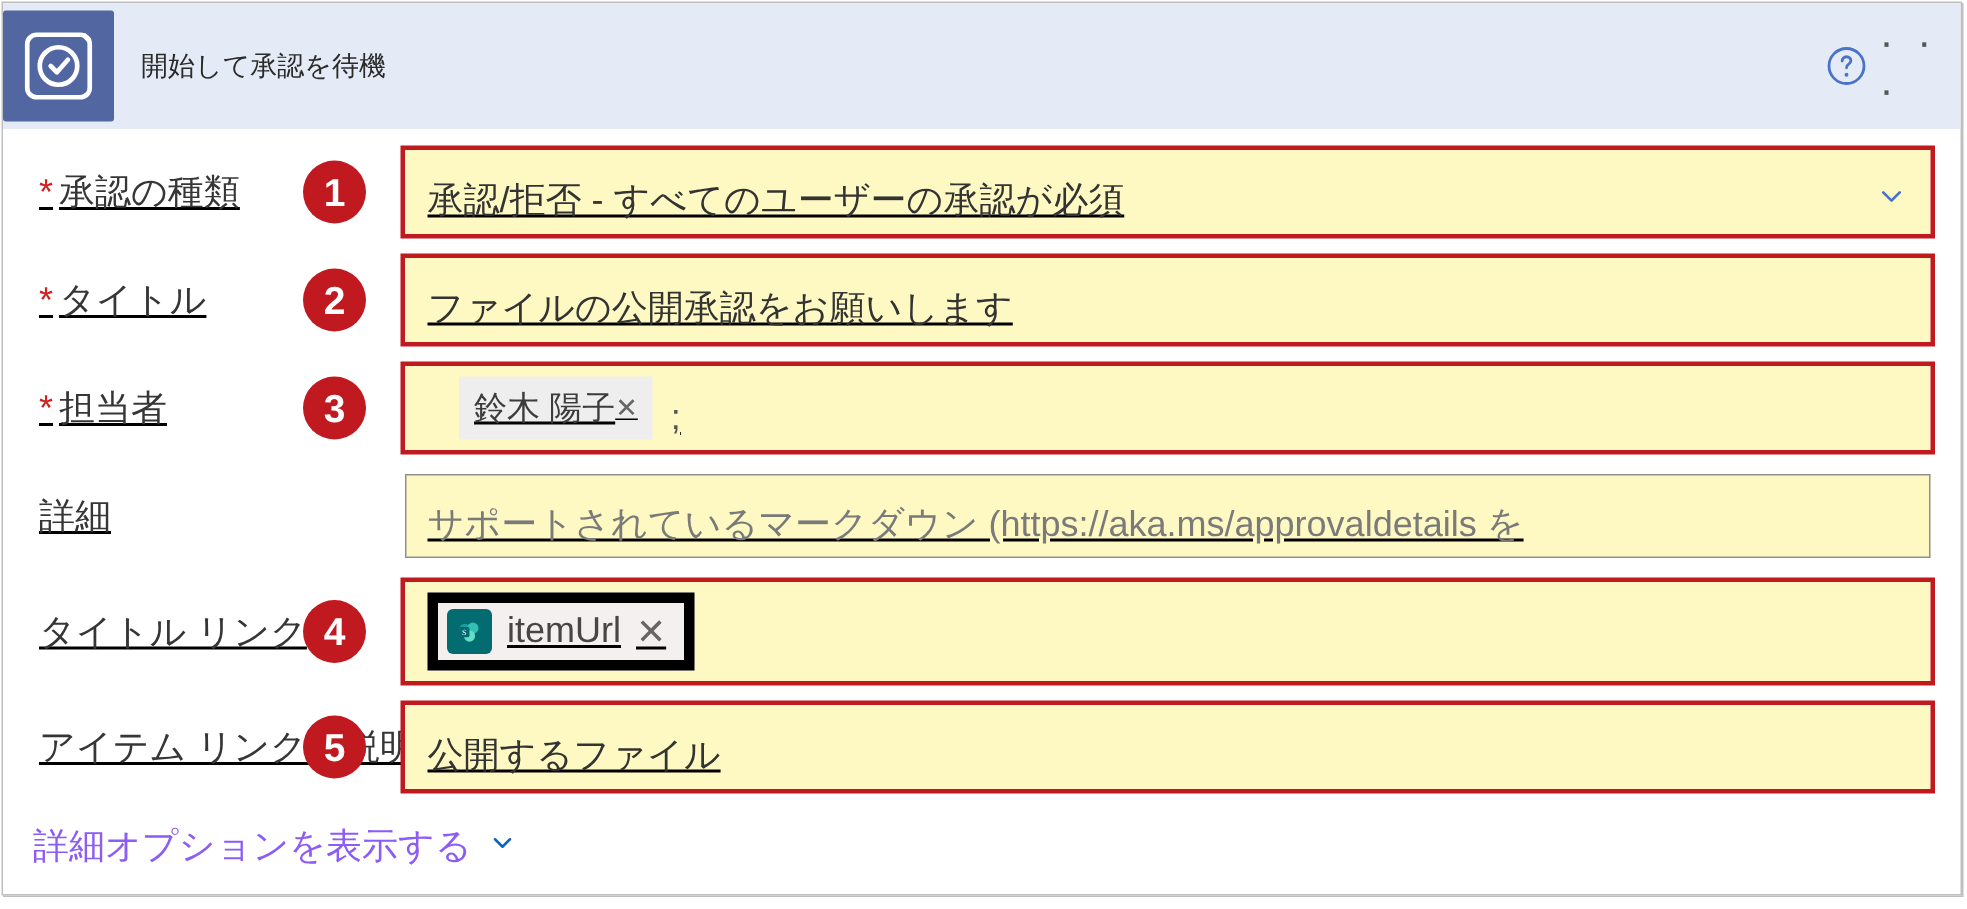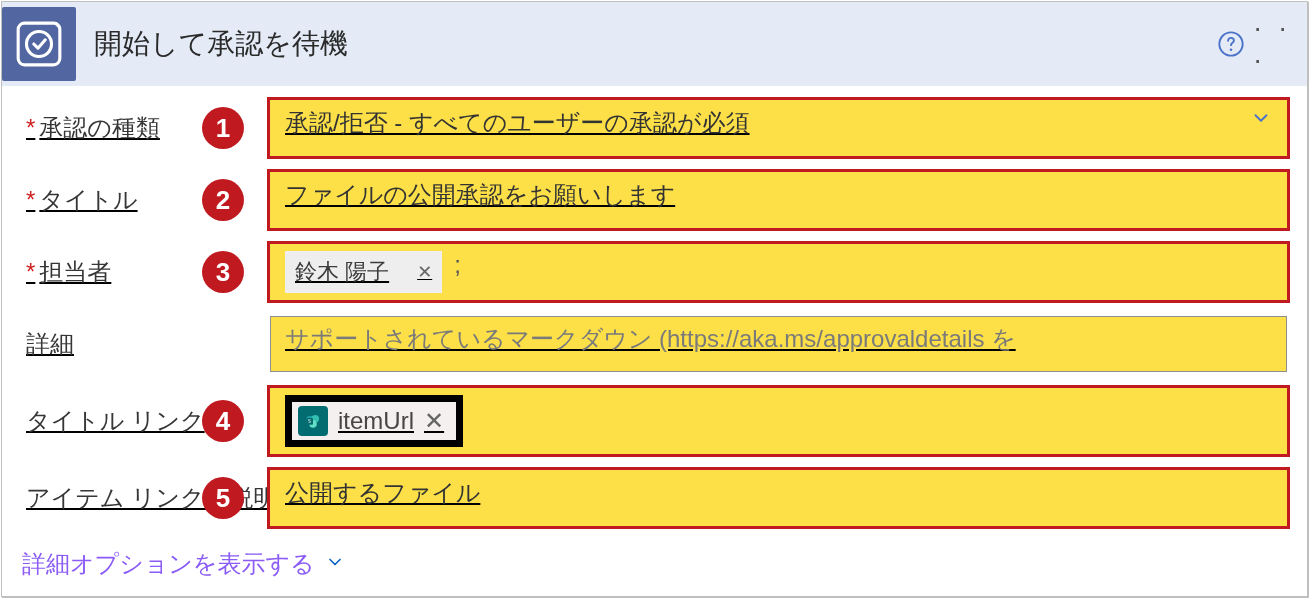--- a/index.html
+++ b/index.html
@@ -23,21 +23,21 @@
     height: 74px;
     background: #5266a1;
     margin: 0 18px 0 0;
     border-radius: 2px;
     display: flex;
     align-items: center;
     justify-content: center;
     flex: 0 0 74px;
   }
   .header-title {
-    font-size: 28px;
+    font-size: 18px;
     color: #2a2a2a;
     flex: 1 1 auto;
   }
   .header-help, .header-more {
     width: 44px; height: 44px;
     display: flex; align-items: center; justify-content: center;
     cursor: pointer;
   }
   .header-more { font-size: 28px; letter-spacing: 4px; color: #555; }
 
@@ -72,41 +72,42 @@
     font-weight: 700;
     font-size: 26px;
     display: flex; align-items: center; justify-content: center;
     z-index: 5;
   }
   .field-wrap { flex: 1 1 auto; position: relative; }
   .field {
     width: 100%;
     min-height: 56px;
     border: 1px solid #8f8f8f;
-    background: #fde047;
-    display: flex;
-    align-items: flex-start;
+    background: #fef9c3;
+    display: flex;
+    align-items: flex-end;
     padding: 6px 14px;
     font-size: 24px;
     color: #333;
   }
   .hl .field { outline: 3px solid #c01920; outline-offset: 0px; border-color: transparent; }
   .placeholder { color: #7a7a7a; }
   .dropdown-chevron {
     margin-left: auto;
     color: #4a72c8;
   }
   .chip {
     background: #eeeeee;
     padding: 6px 10px;
     display: inline-flex;
     align-items: center;
-    gap: 28px;
+    gap: 0;
     font-size: 22px;
     color: #3c3c3c;
+    margin-left: 21px;
   }
   .chip .x { color: #666; cursor: pointer; font-size: 18px; }
   .chip-sep { margin-left: 12px; color: #555; }
   .token {
     background: #f4f0ef;
     border: 7px solid #000000;
     padding: 4px 12px 4px 6px;
     display: inline-flex;
     align-items: center;
     gap: 10px;

